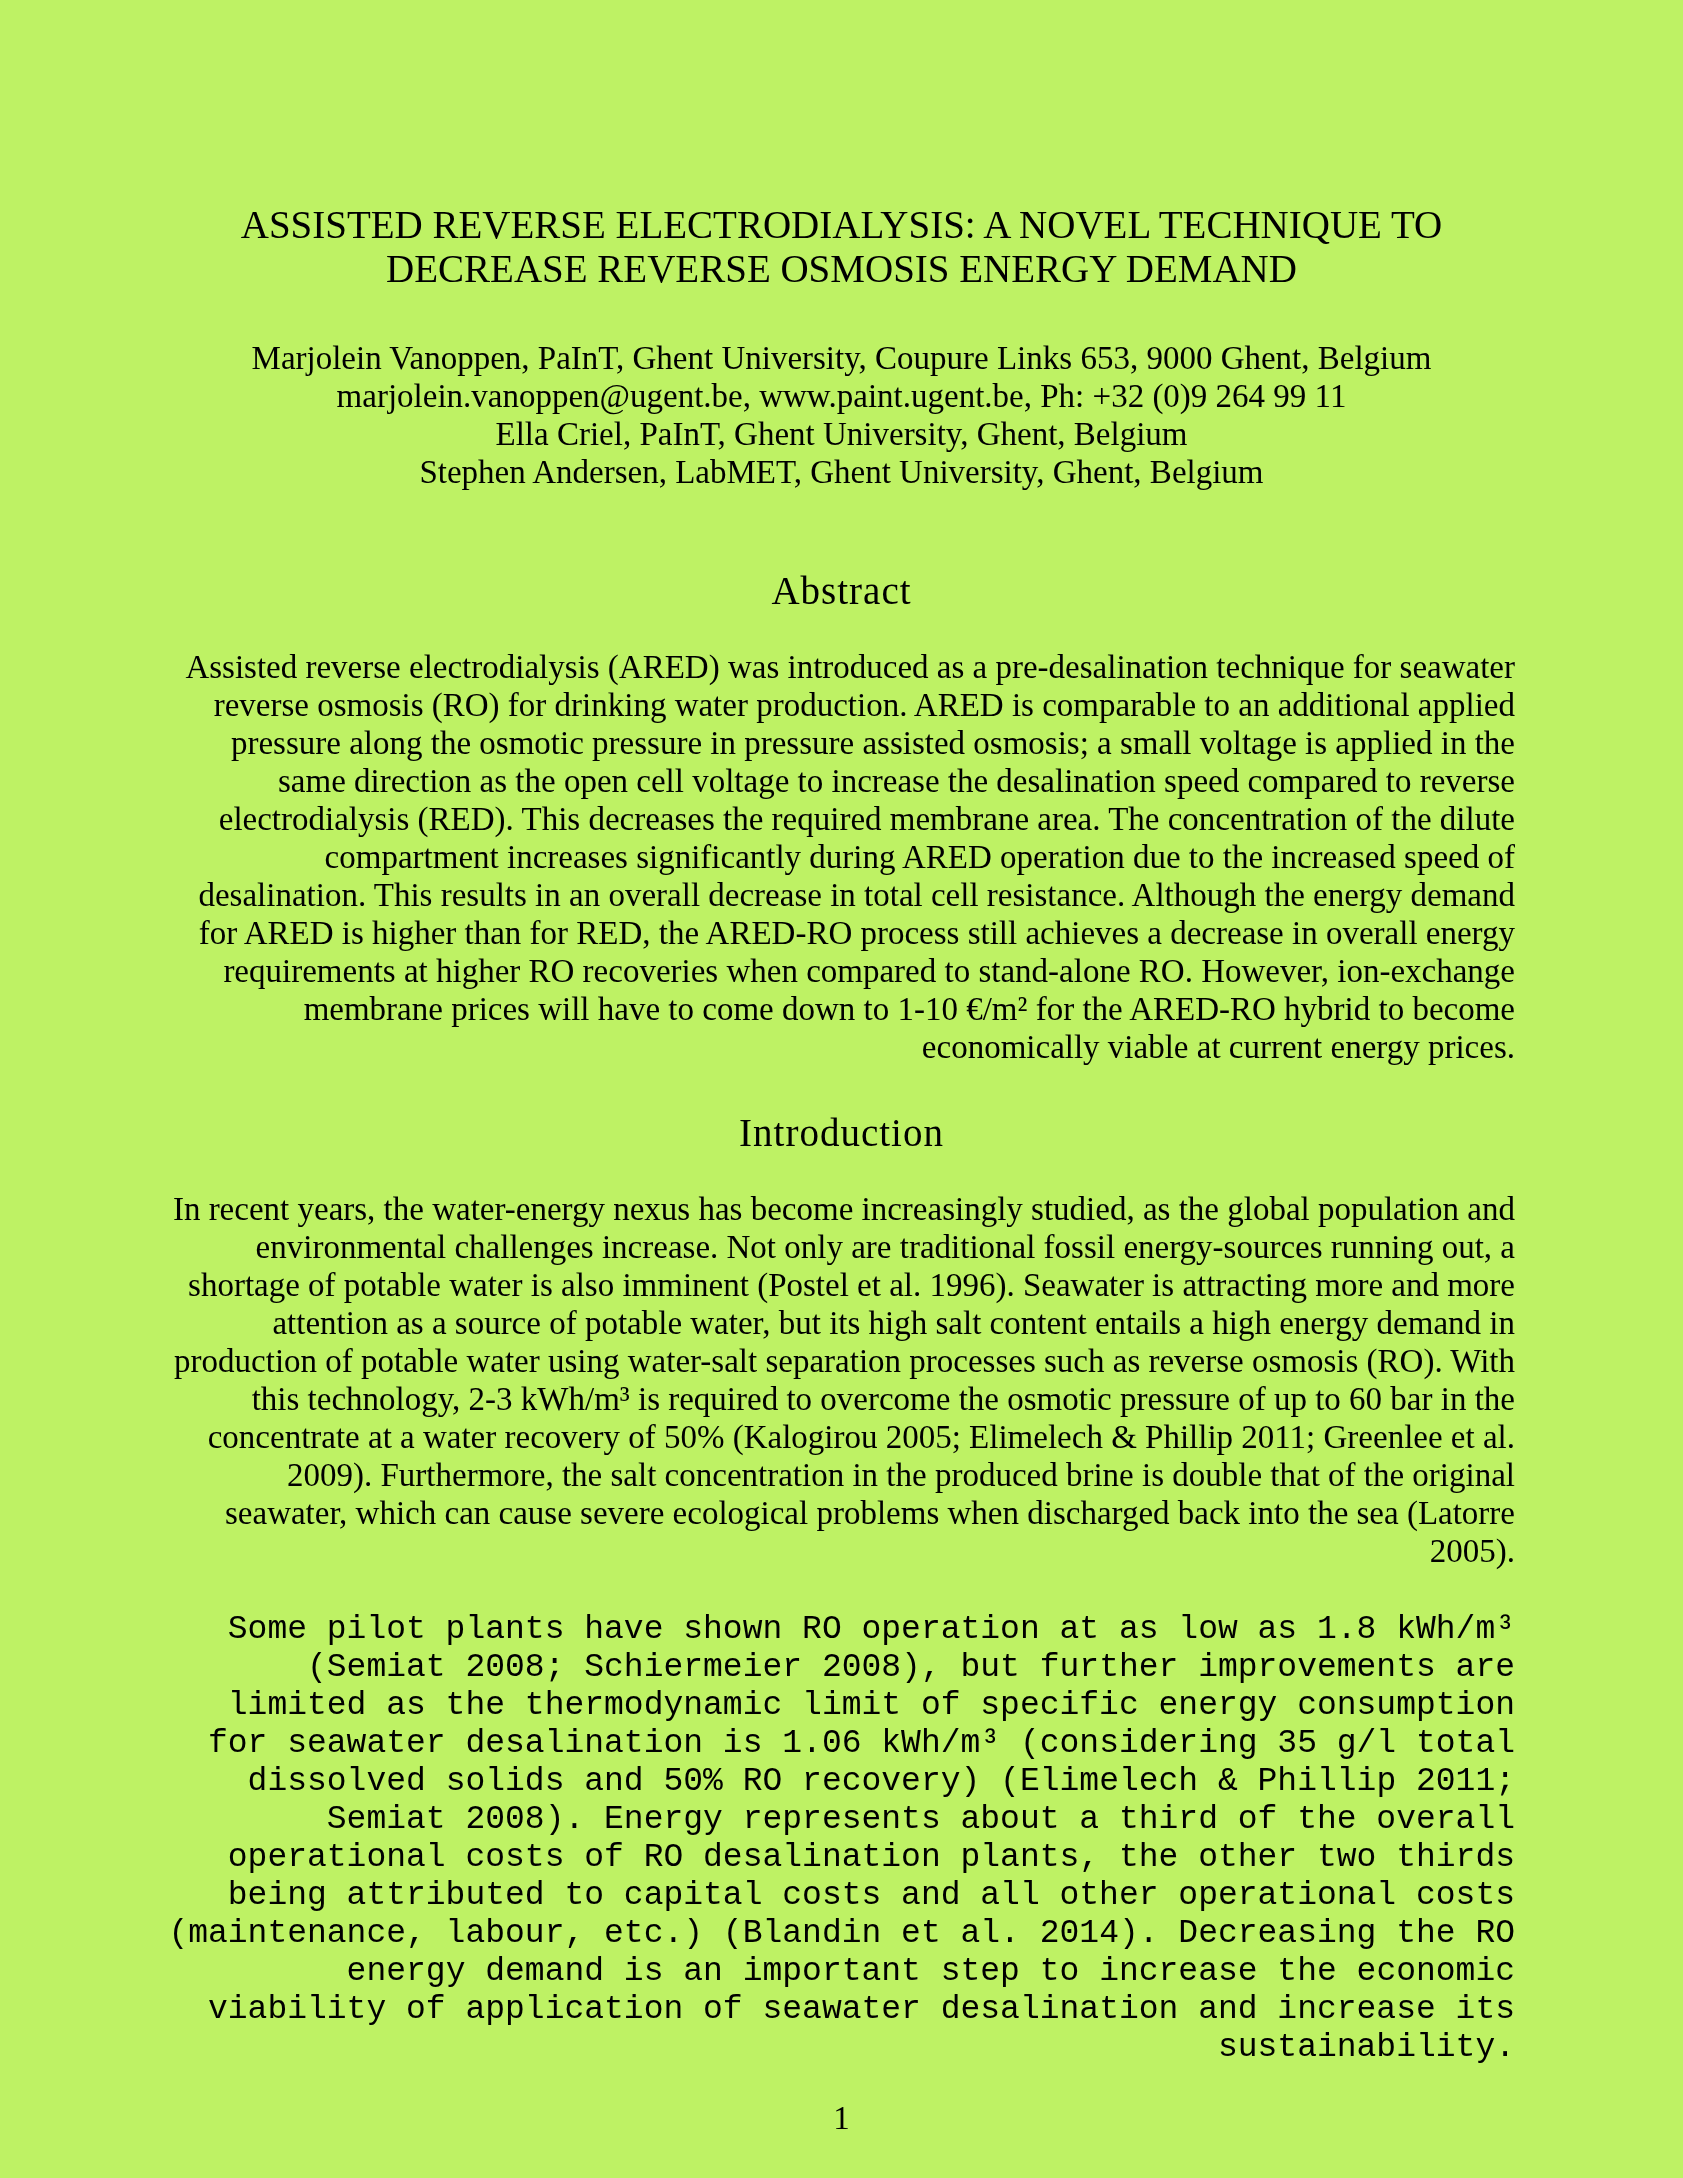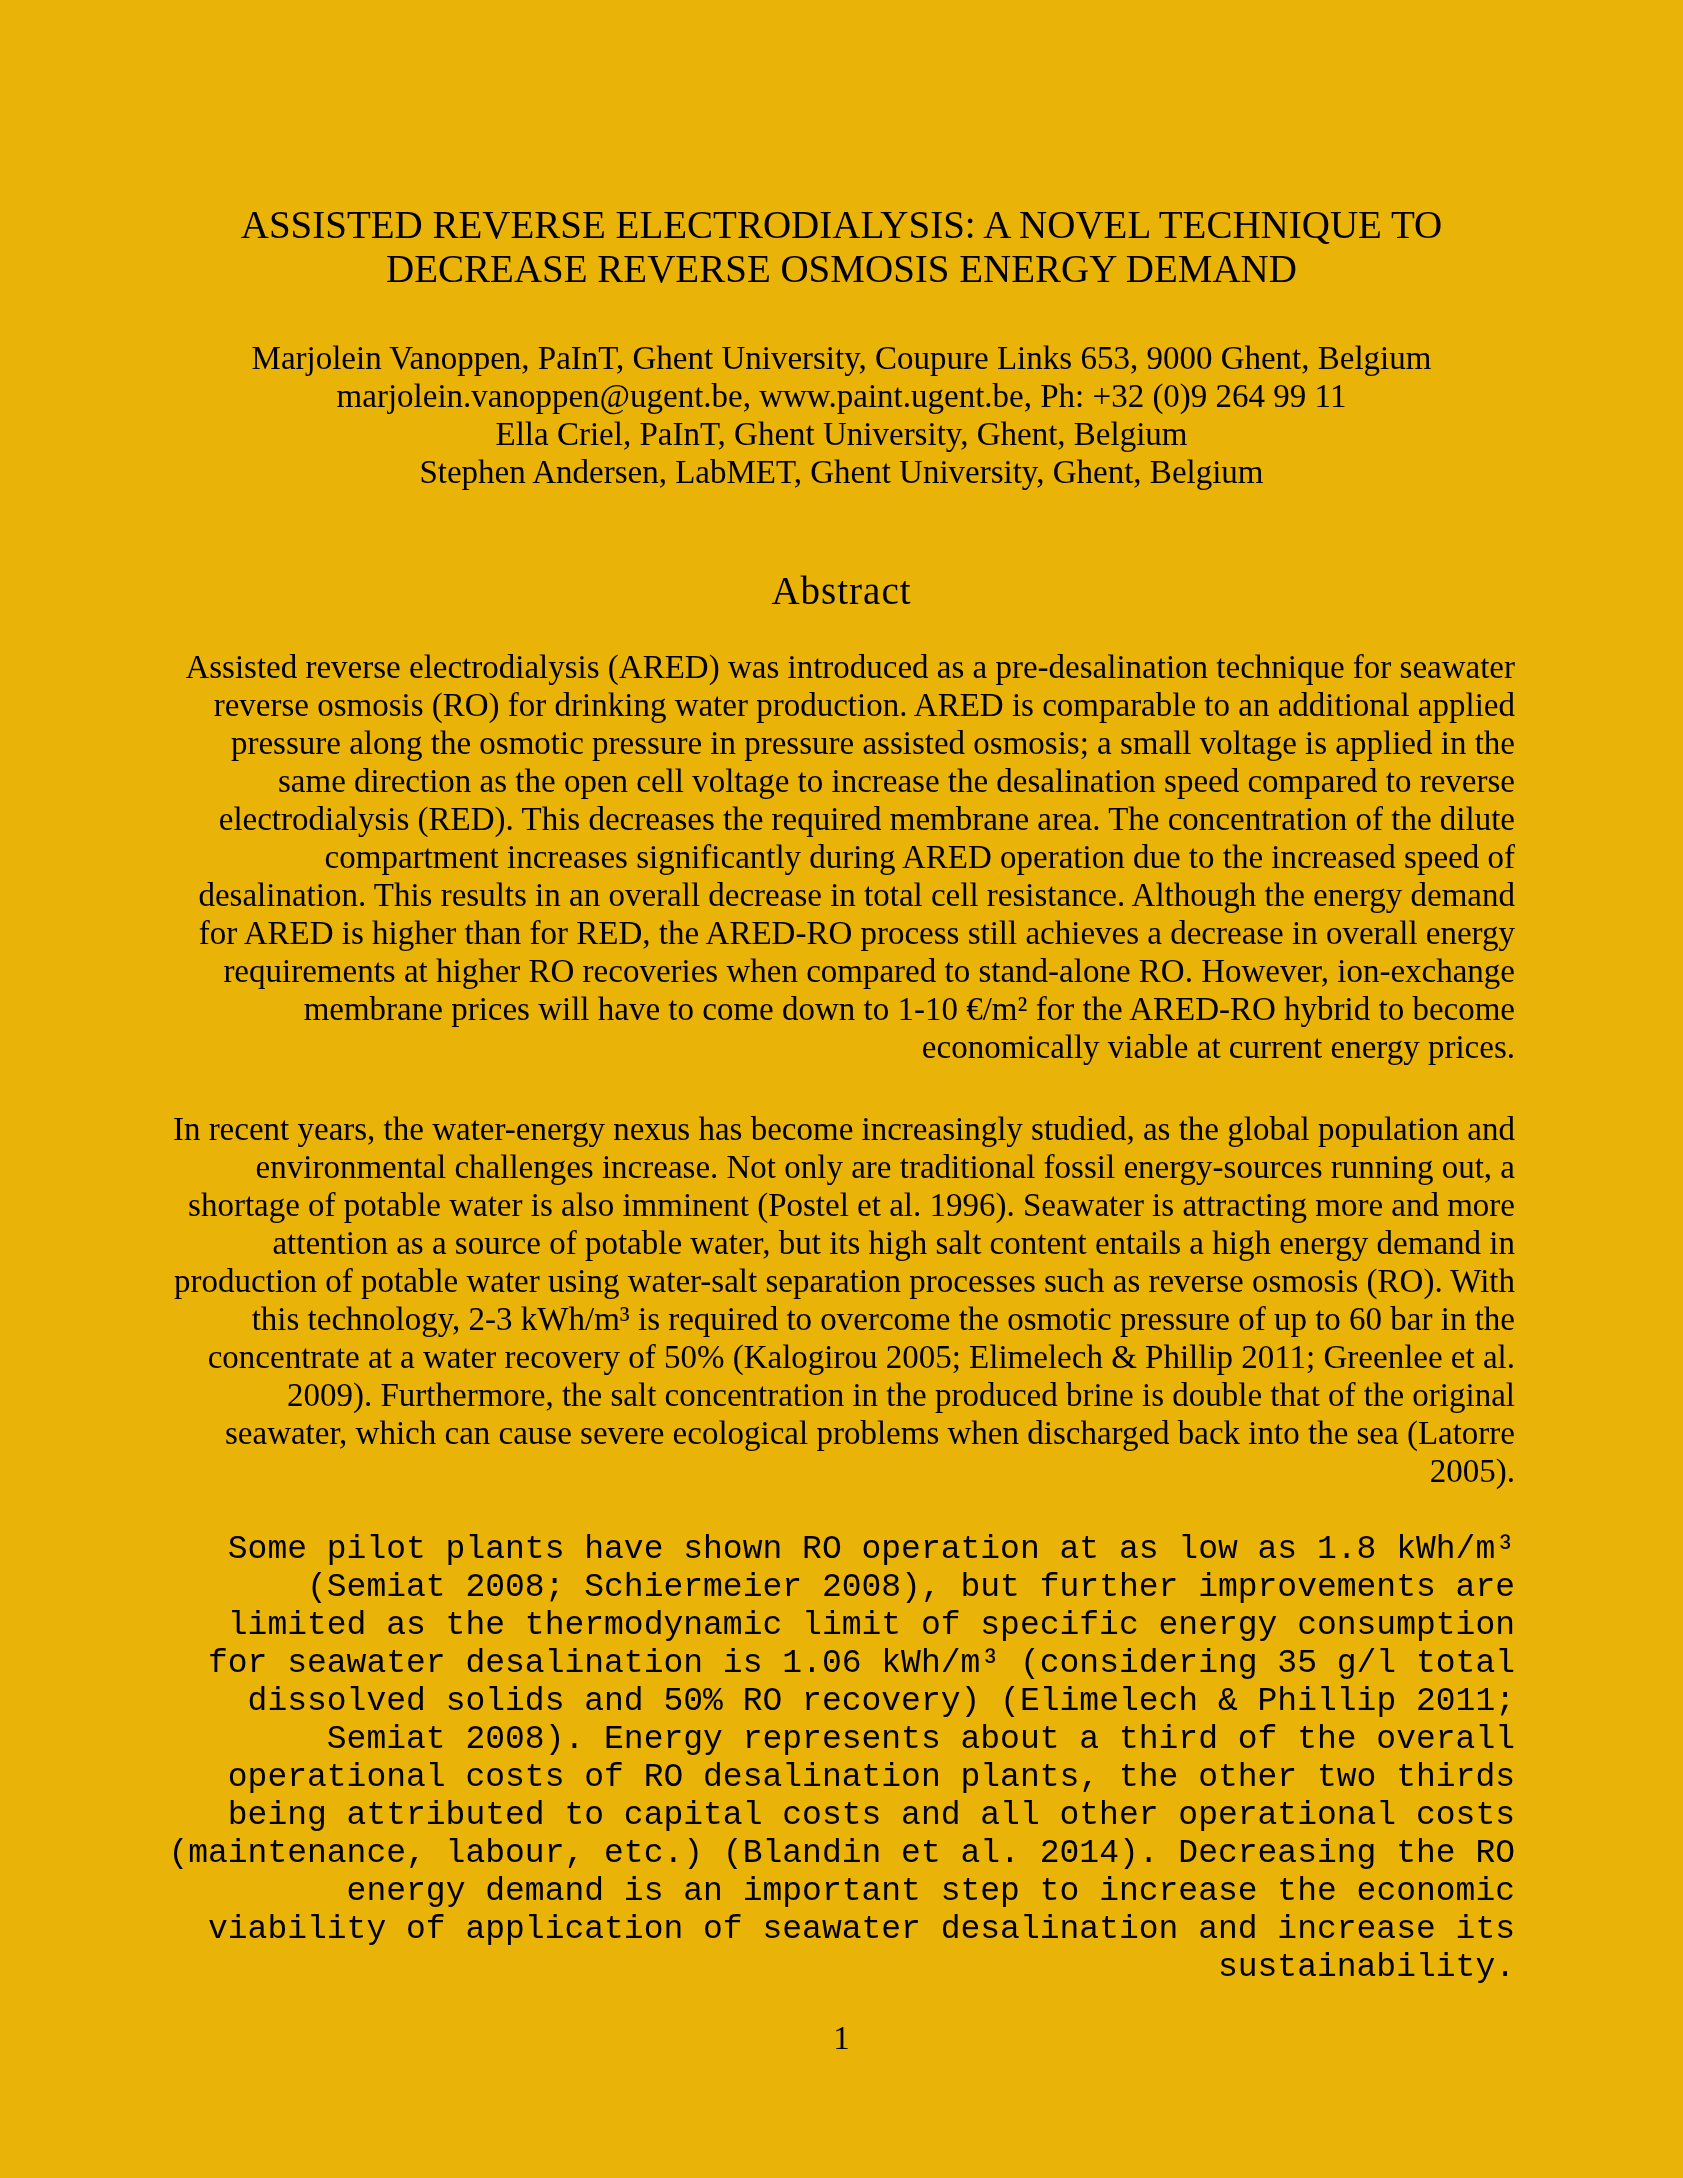--- a/index.html
+++ b/index.html
@@ -5,21 +5,21 @@
   html, body {
     margin: 0;
     padding: 0;
     background: #ffffff;
   }
   .page {
     position: relative;
     width: 1683px;
     height: 2178px;
     margin: 0 auto;
-    background: #eab308;
+    background: #bef264;
     color: #000000;
     font-family: "Liberation Serif", "DejaVu Serif", serif;
     font-size: 33px;
     line-height: 38px;
     box-sizing: border-box;
     padding: 203px 156px 0 156px;
     overflow: hidden;
   }
   .title {
     font-size: 39px;
@@ -76,20 +76,21 @@
       <span class="author-line">Stephen Andersen, LabMET, Ghent University, Ghent, Belgium</span>
     </div>
   </header>
 
   <section class="abstract">
     <h2 class="section-heading">Abstract</h2>
     <p class="body-par">Assisted reverse electrodialysis (ARED) was introduced as a pre-desalination technique for seawater reverse osmosis (RO) for drinking water production. ARED is comparable to an additional applied pressure along the osmotic pressure in pressure assisted osmosis; a small voltage is applied in the same direction as the open cell voltage to increase the desalination speed compared to reverse electrodialysis (RED). This decreases the required membrane area. The concentration of the dilute compartment increases significantly during ARED operation due to the increased speed of desalination. This results in an overall decrease in total cell resistance. Although the energy demand for ARED is higher than for RED, the ARED-RO process still achieves a decrease in overall energy requirements at higher RO recoveries when compared to stand-alone RO. However, ion-exchange membrane prices will have to come down to 1-10 €/m² for the ARED-RO hybrid to become economically viable at current energy prices.</p>
   </section>
 
   <section class="introduction">
+    <h2 class="section-heading">Introduction</h2>
     <p class="body-par">In recent years, the water-energy nexus has become increasingly studied, as the global population and environmental challenges increase. Not only are traditional fossil energy-sources running out, a shortage of potable water is also imminent (Postel et al. 1996). Seawater is attracting more and more attention as a source of potable water, but its high salt content entails a high energy demand in production of potable water using water-salt separation processes such as reverse osmosis (RO). With this technology, 2-3 kWh/m³ is required to overcome the osmotic pressure of up to 60 bar in the concentrate at a water recovery of 50% (Kalogirou 2005; Elimelech &amp; Phillip 2011; Greenlee et al. 2009). Furthermore, the salt concentration in the produced brine is double that of the original seawater, which can cause severe ecological problems when discharged back into the sea (Latorre 2005).</p>
     <p class="body-par">Some pilot plants have shown RO operation at as low as 1.8 kWh/m³ (Semiat 2008; Schiermeier 2008), but further improvements are limited as the thermodynamic limit of specific energy consumption for seawater desalination is 1.06 kWh/m³ (considering 35 g/l total dissolved solids and 50% RO recovery) (Elimelech &amp; Phillip 2011; Semiat 2008). Energy represents about a third of the overall operational costs of RO desalination plants, the other two thirds being attributed to capital costs and all other operational costs (maintenance, labour, etc.) (Blandin et al. 2014). Decreasing the RO energy demand is an important step to increase the economic viability of application of seawater desalination and increase its sustainability.</p>
   </section>
 
   <footer class="page-footer">
     <span>1</span>
   </footer>
 
 </div>
 

